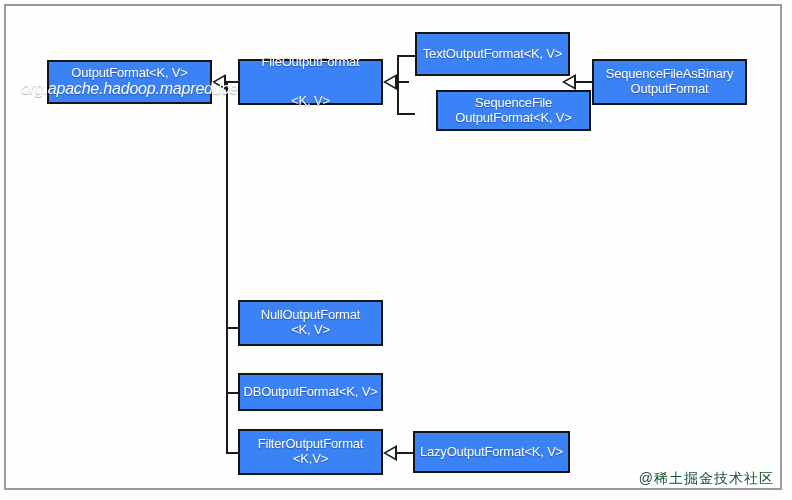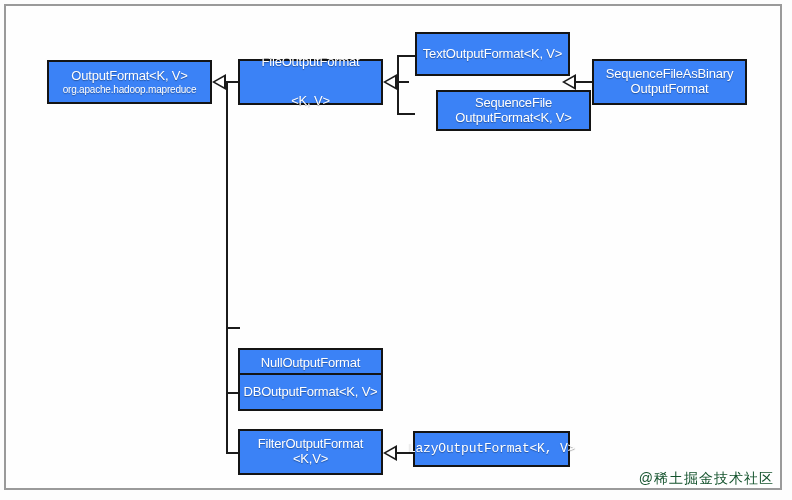--- a/index.html
+++ b/index.html
@@ -38,21 +38,22 @@
     text-align: center;
     line-height: 1.12;
     font-size: 13px;
     letter-spacing: -0.2px;
     text-shadow: 0 1px 1px rgba(0,0,0,0.35);
   }
   .node .l1 { display: block; white-space: nowrap; }
   .node .l2 { display: block; white-space: nowrap; text-align: center; }
   .node .sub {
     display: block;
-    font-size: 10px;
+    font-style: italic;
+    font-size: 16px;
     white-space: nowrap;
   }
   .edge {
     position: absolute;
     background: #1b1b1b;
   }
   .edge.h { height: 2px; }
   .edge.v { width: 2px; }
   
   .tri-left {
@@ -131,32 +132,32 @@
   <div class="node" style="left:436px; top:90px; width:155px; height:41px;">
     <span class="l1">SequenceFile</span>
     <span class="l2">OutputFormat&lt;K, V&gt;</span>
   </div>
 
   <div class="node" style="left:592px; top:59px; width:155px; height:46px;">
     <span class="l1">SequenceFileAsBinary</span>
     <span class="l2">OutputFormat</span>
   </div>
 
-  <div class="node" style="left:238px; top:300px; width:145px; height:46px;margin-top:48px;">
+  <div class="node" style="left:238px; top:300px; width:145px; height:46px;">
     <span class="l1">NullOutputFormat</span>
     <span class="l2">&lt;K, V&gt;</span>
   </div>
 
   <div class="node" style="left:238px; top:429px; width:145px; height:46px;">
     <span class="l1">FilterOutputFormat</span>
     <span class="l2">&lt;K,V&gt;</span>
   </div>
 
   <div class="node" style="left:238px; top:373px; width:145px; height:38px;">
     <span class="l1">DBOutputFormat&lt;K, V&gt;</span>
   </div>
 
-  <div class="node" style="left:413px; top:431px; width:157px; height:36px;font-family:Liberation Mono, monospace;">
+  <div class="node" style="left:413px; top:431px; width:157px; height:42px;">
     <span class="l1">LazyOutputFormat&lt;K, V&gt;</span>
   </div>
 
   <div id="watermark">@稀土掘金技术社区</div>
 </div>
 
 </body></html>

